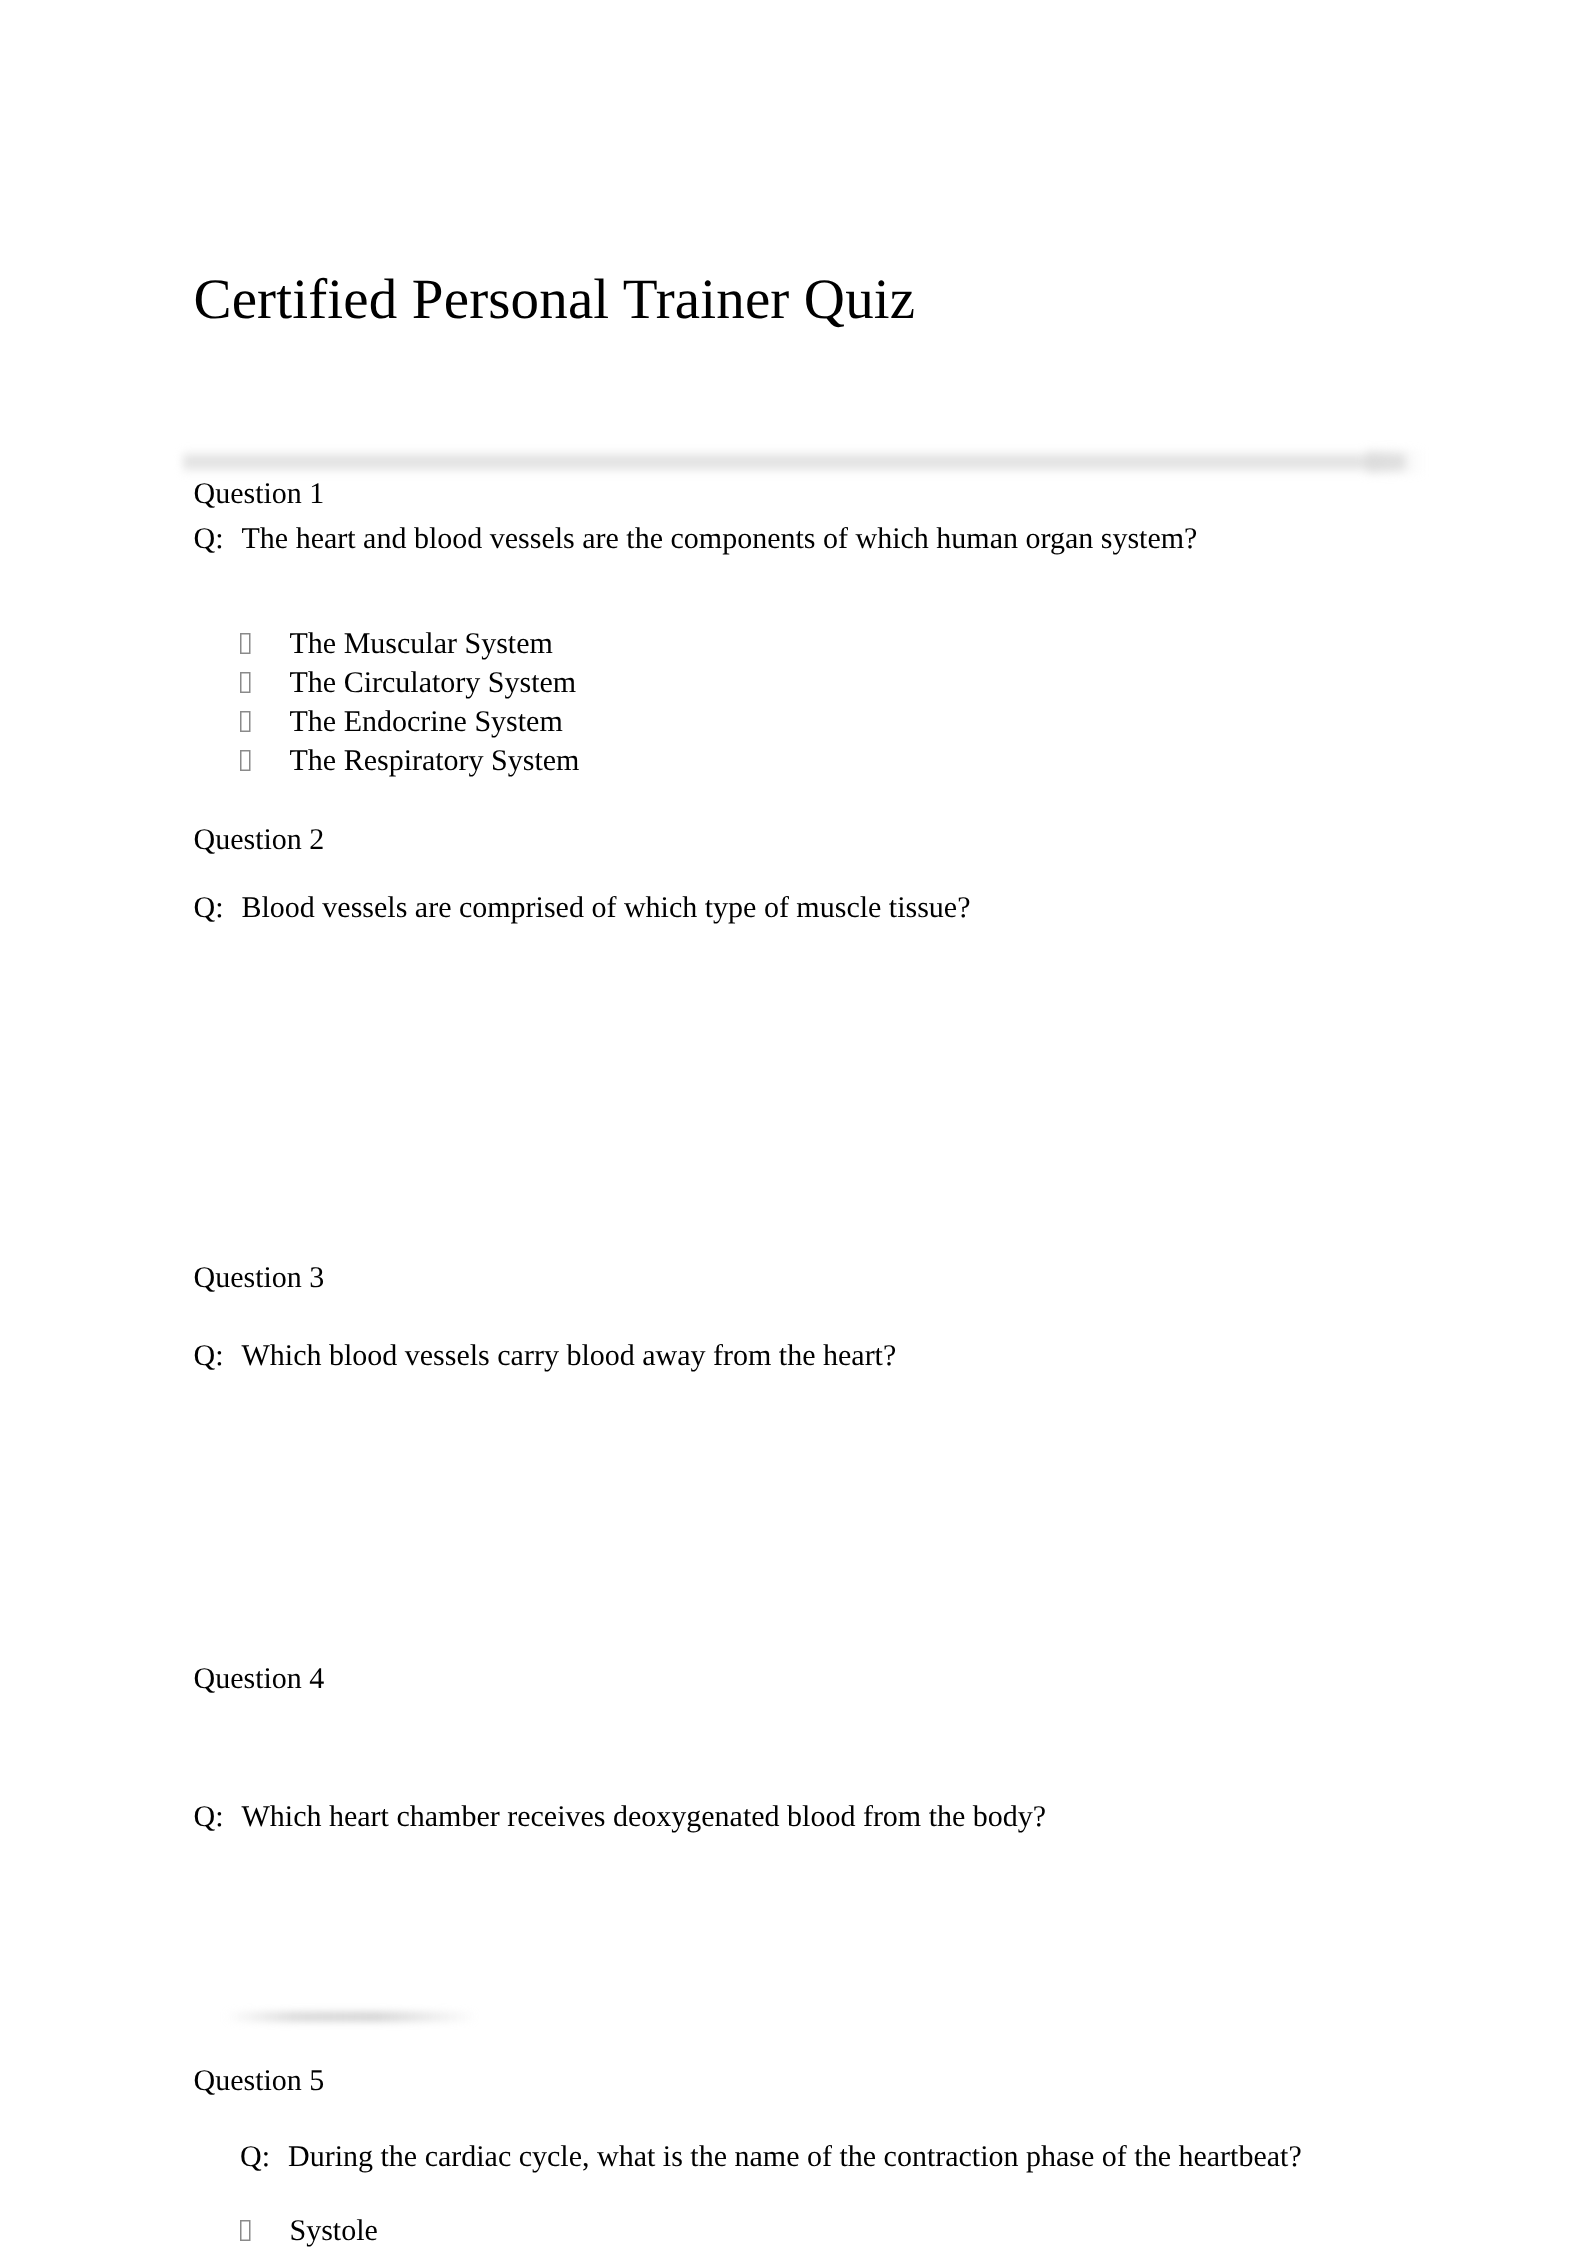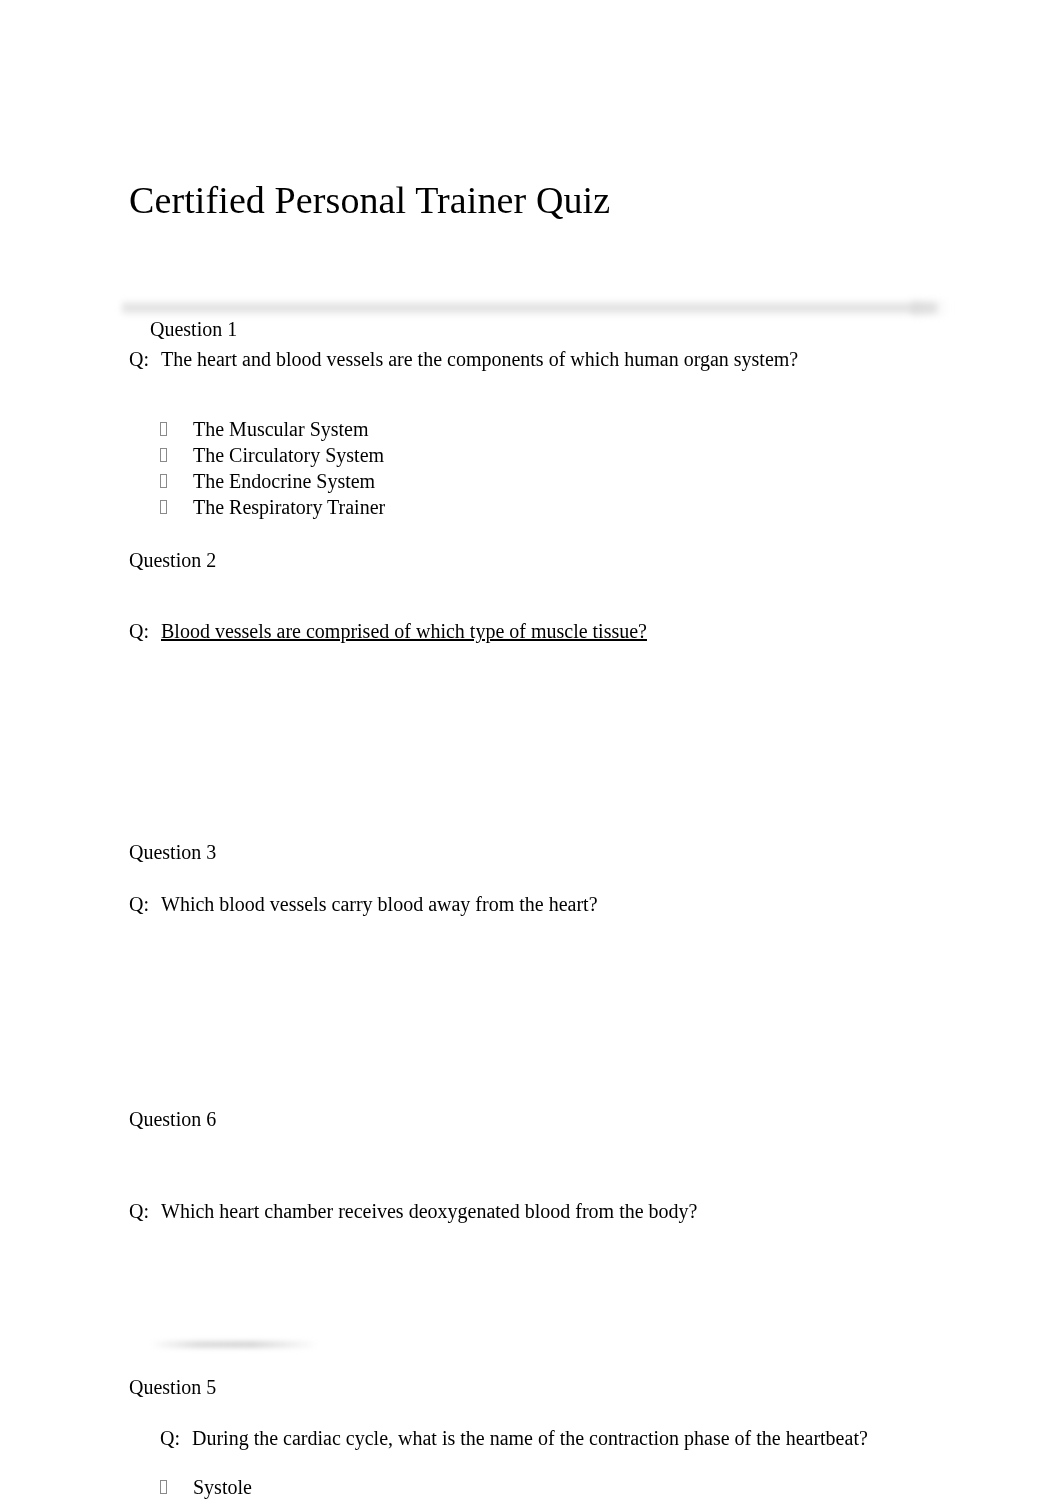--- a/index.html
+++ b/index.html
@@ -144,54 +144,54 @@
 <body>
 
 <div class="page">
 
   <h1 class="doc-title">Certified Personal Trainer Quiz</h1>
 
 
   <div class="header-band"></div>
   <div class="smudge"></div>
 
-  <div class="q-label" style="top:316px;margin-left:21px;">Question 1</div>
+  <div class="q-label" style="top:316px;">Question 1</div>
   <div class="q-text" style="top:346px;">
     <span class="q-prefix">Q:</span><span>The heart and blood vessels are the components of which human organ system?</span>
   </div>
   <ul class="opt-list" style="top:416px;">
     <li class="opt-item">
       <span class="opt-bullet"></span>
       <span class="opt-label">The Muscular System</span>
     </li>
     <li class="opt-item">
       <span class="opt-bullet"></span>
       <span class="opt-label">The Circulatory System</span>
     </li>
     <li class="opt-item">
       <span class="opt-bullet"></span>
       <span class="opt-label">The Endocrine System</span>
     </li>
     <li class="opt-item">
       <span class="opt-bullet"></span>
-      <span class="opt-label">The Respiratory Trainer</span>
+      <span class="opt-label">The Respiratory System</span>
     </li>
   </ul>
 
   <div class="q-label" style="top:547px;">Question 2</div>
-  <div class="q-text" style="top:618px;text-decoration:underline;">
+  <div class="q-text" style="top:592px;">
     <span class="q-prefix">Q:</span><span>Blood vessels are comprised of which type of muscle tissue?</span>
   </div>
 
   <div class="q-label" style="top:839px;">Question 3</div>
   <div class="q-text" style="top:891px;">
     <span class="q-prefix">Q:</span><span>Which blood vessels carry blood away from the heart?</span>
   </div>
 
-  <div class="q-label" style="top:1106px;">Question 6</div>
+  <div class="q-label" style="top:1106px;">Question 4</div>
   <div class="q-text" style="top:1198px;">
     <span class="q-prefix">Q:</span><span>Which heart chamber receives deoxygenated blood from the body?</span>
   </div>
 
   <div class="q-label" style="top:1374px;">Question 5</div>
   <div class="q-text" style="top:1425px;margin-left:31px;">
     <span class="q-prefix">Q:</span><span>During the cardiac cycle, what is the name of the contraction phase of the heartbeat?</span>
   </div>
   <ul class="opt-list" style="top:1474px;">
     <li class="opt-item">

